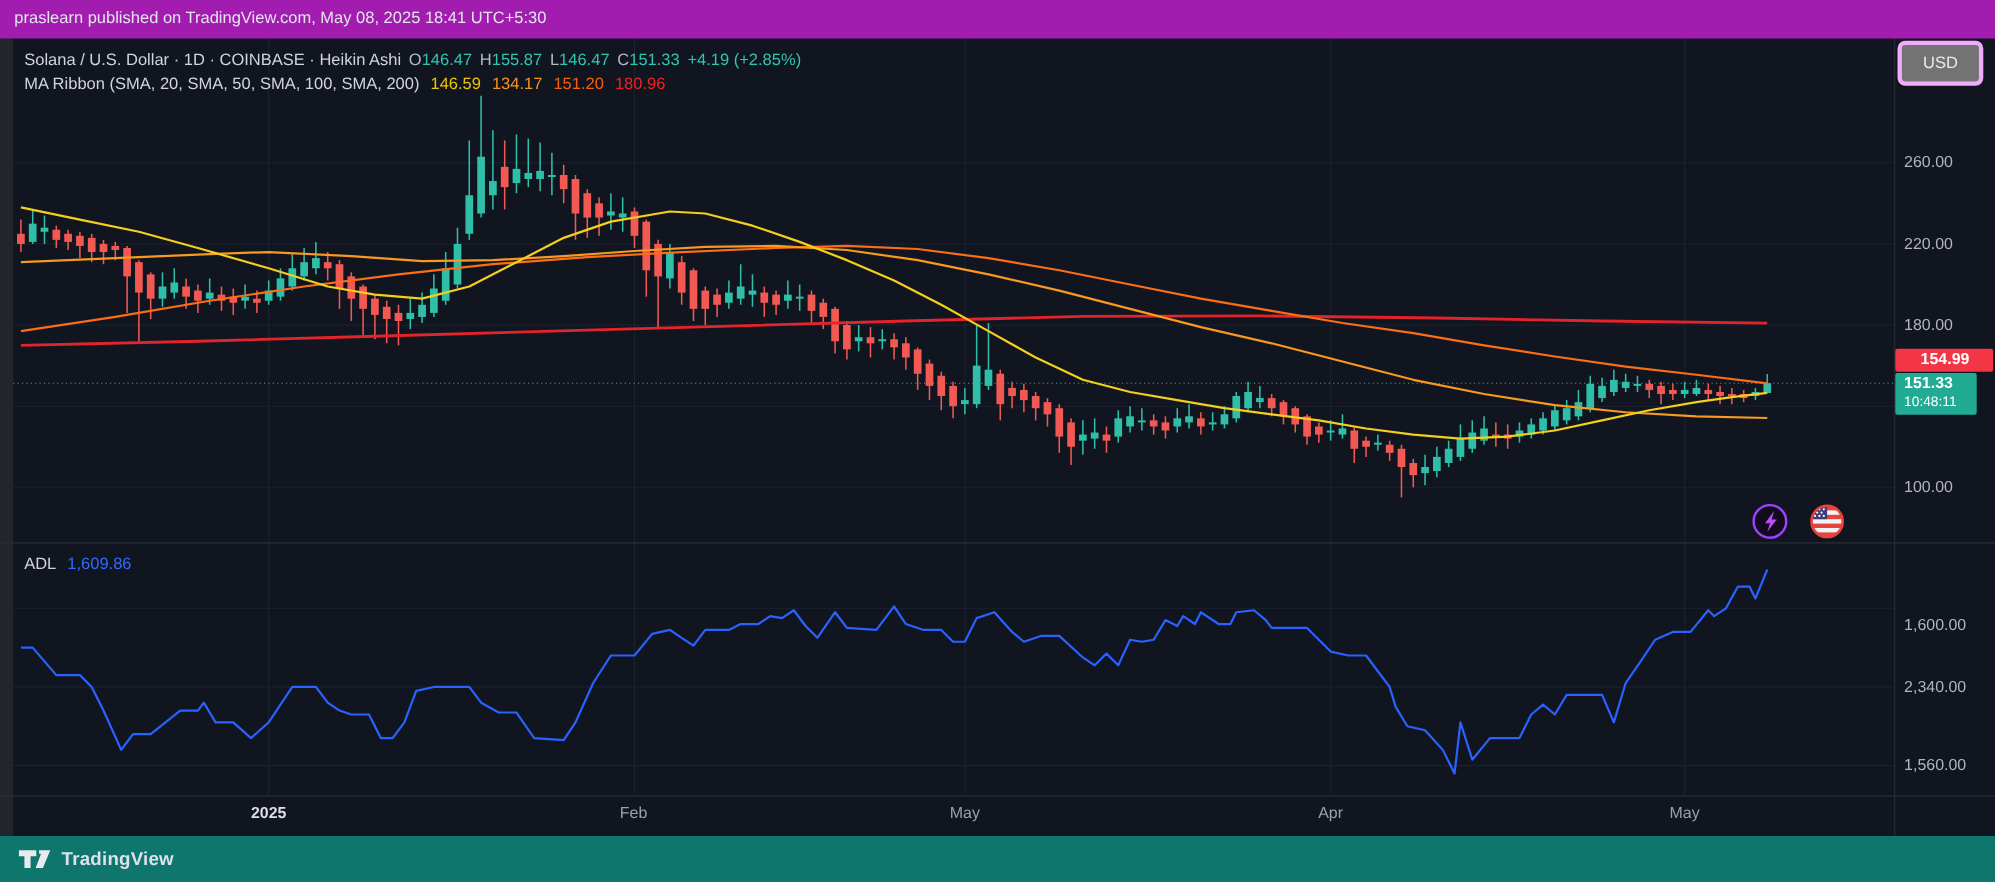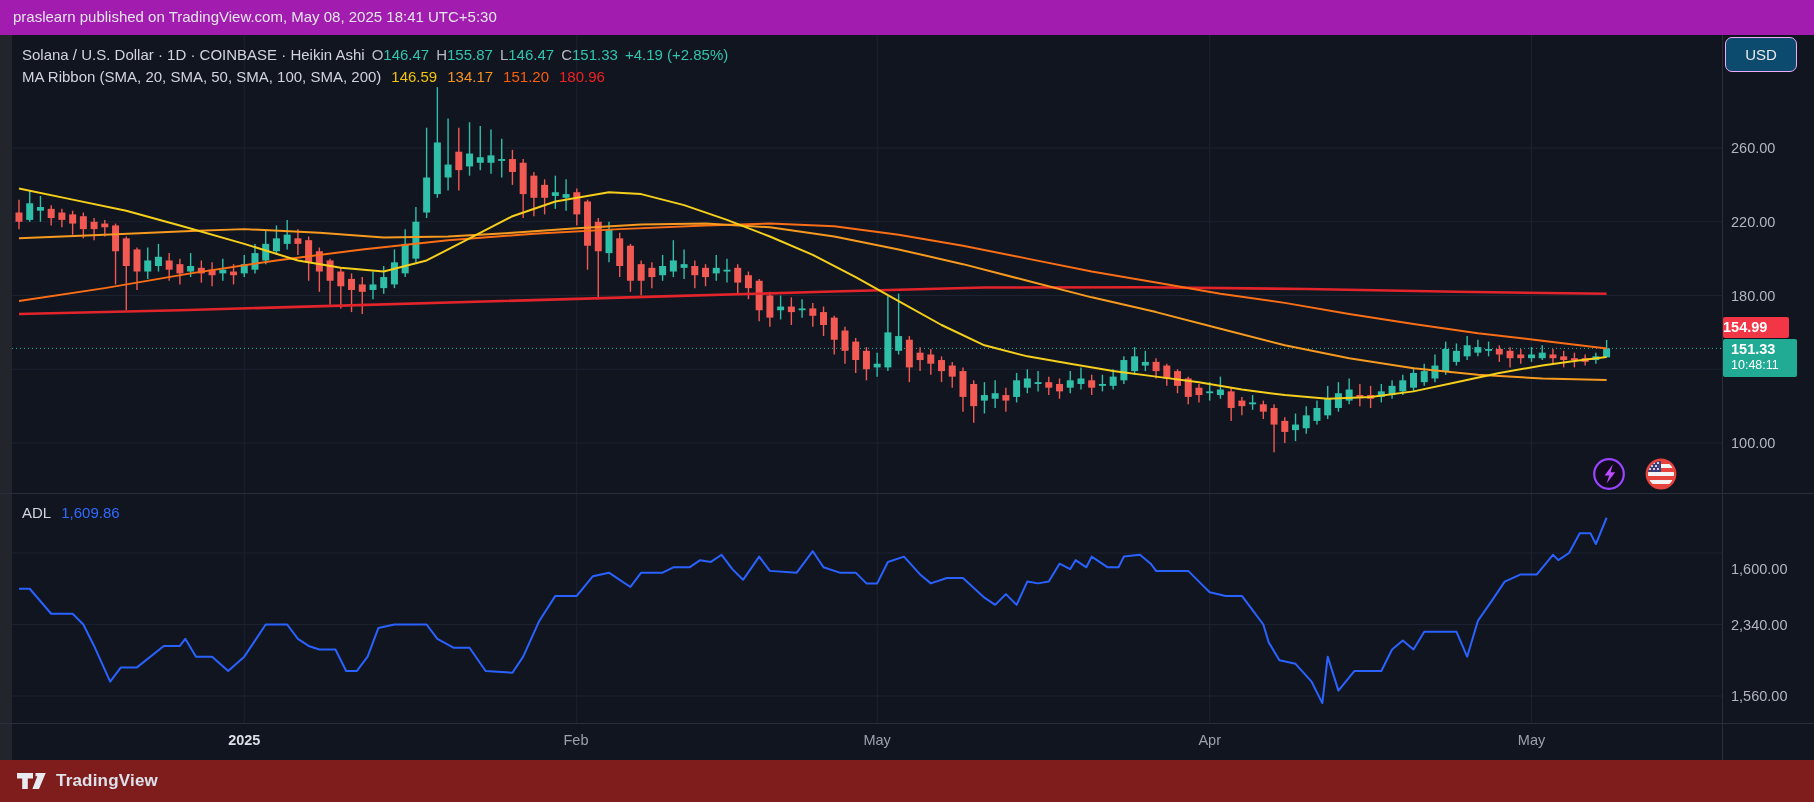--- a/index.html
+++ b/index.html
@@ -12,37 +12,37 @@
   #chart-svg{position:absolute;left:0;top:0;width:1814px;height:802px;}
   .legend{position:absolute;left:22px;top:44px;line-height:22px;}
   .legend-row{white-space:nowrap;font-size:15px;color:#d1d4dc;}
   .legend-row .pre{color:#b7bac3;margin-left:7px;}
   .legend-row .teal{color:#31c4ae;}
   .legend-row .chg{color:#31c4ae;margin-left:7px;}
   .legend-row .maval{margin-left:10px;font-weight:400;}
   .adl-legend{position:absolute;left:22px;top:504px;font-size:15px;color:#d1d4dc;white-space:nowrap;}
   .adl-legend .val{color:#2f6bff;margin-left:10px;}
   .price-scale{position:absolute;left:1722px;top:35px;width:92px;height:725px;}
-  .usd-btn{position:absolute;left:3px;top:2px;width:70px;height:33px;background:#0c4a6e;
-           border:1px solid #f0abfc;border-radius:7px;color:#e8eaed;font-size:15px;
+  .usd-btn{position:absolute;left:3px;top:2px;width:70px;height:33px;background:#737373;
+           border:4px solid #f0abfc;border-radius:7px;color:#e8eaed;font-size:15px;
            display:flex;align-items:center;justify-content:center;}
   .price-tick{position:absolute;left:9px;font-size:14.5px;color:#b2b5be;}
   .badge{position:absolute;left:1px;width:66px;color:#fff;border-radius:2px;text-align:left;}
   .badge-real{top:282px;height:21px;background:#f23645;font-size:14.5px;font-weight:700;
-              line-height:21px;padding-left:0;}
+              line-height:21px;padding-left:23px;}
   .badge-last{top:304px;height:38px;background:#22ab94;font-size:14.5px;font-weight:700;
               padding-left:8px;}
   .badge-last .cd{display:block;font-size:12.5px;font-weight:400;margin-top:1px;}
   .badge-last .lp{display:block;margin-top:2px;}
   .time-scale{position:absolute;left:0;top:723px;width:1814px;height:37px;}
   .time-tick{position:absolute;top:9px;width:60px;margin-left:-30px;text-align:center;
              font-size:14.5px;color:#9aa0ac;}
   .time-tick.year{color:#dcdfe6;font-weight:700;}
   .pane-icons{position:absolute;left:1592px;top:457px;display:flex;gap:18px;}
-  .footer{position:absolute;left:0;top:760px;width:1814px;height:42px;background:#7f1d1d;
+  .footer{position:absolute;left:0;top:760px;width:1814px;height:42px;background:#0f766e;
           display:flex;align-items:center;}
   .footer .logo-text{color:#dde1ea;font-size:17px;font-weight:700;margin-left:9px;letter-spacing:.2px;}
   .footer .glyph{margin-left:17px;display:flex;}
 </style>
 </head>
 <body>
 
 <div class="page">
 
   <div class="chart-bg"></div>

